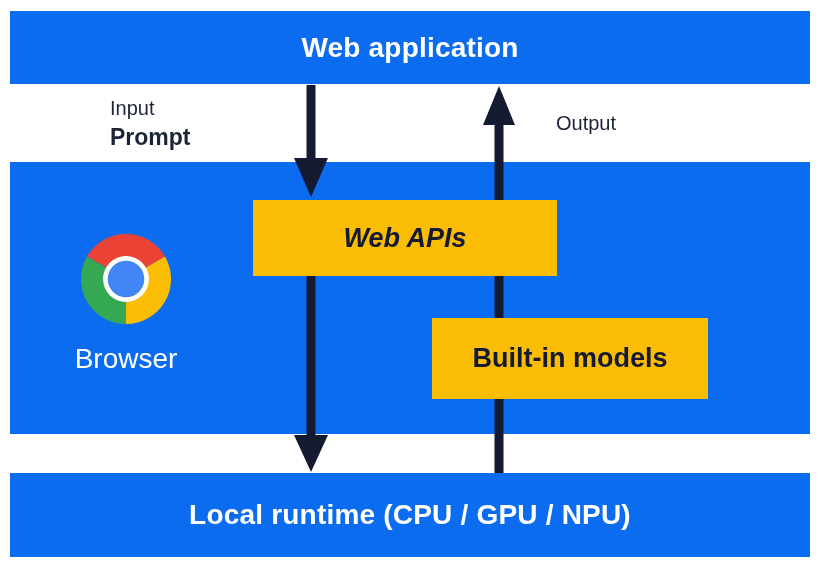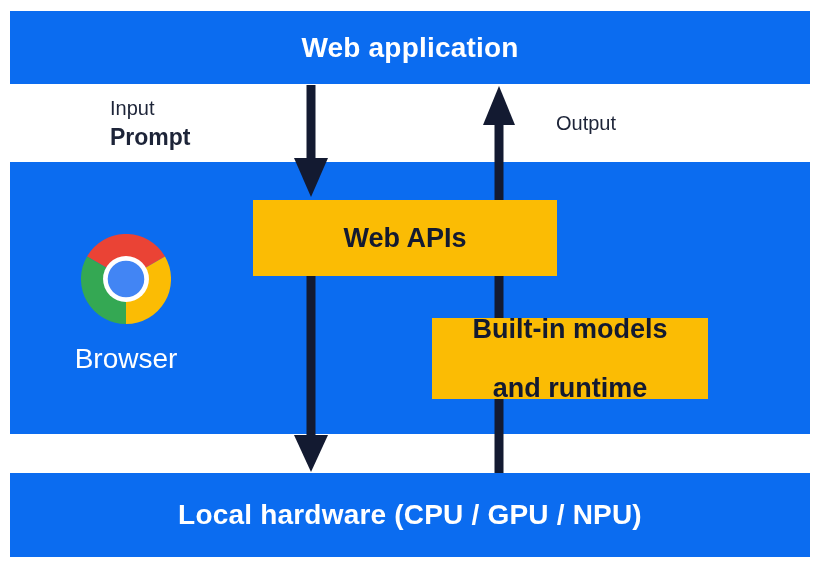--- a/index.html
+++ b/index.html
@@ -33,21 +33,21 @@
   .io-value{color:var(--text_navy);font-size:23px;font-weight:700;line-height:27px;margin-top:4px;}
 
   
   .arrows{position:absolute;left:0;top:0;z-index:2;pointer-events:none;}
   .arrow-line{stroke:var(--navy);stroke-width:9;}
   .arrow-head{fill:var(--navy);}
 
   
   .ybox{position:absolute;background:var(--yellow);z-index:3;
     display:flex;flex-direction:column;align-items:center;justify-content:center;}
-  .box-webapis{left:253px;top:200px;width:304px;height:76px;}
+  .box-webapis{left:253px;top:200px;width:304px;height:76px;font-style:italic;}
   .box-builtin{left:432px;top:318px;width:276px;height:81px;gap:28px;}
   .ybox-label{color:var(--navy);font-weight:700;font-size:27px;line-height:31px;text-align:center;}
 
   
   .chrome{position:absolute;left:81px;top:234px;width:90px;height:90px;z-index:3;}
   .lg-red{fill:var(--logo_red);}
   .lg-green{fill:var(--logo_green);}
   .lg-yellow{fill:var(--logo_yellow);}
   .lg-blue{fill:var(--logo_blue);}
   .lg-ring{fill:var(--white);}
@@ -70,21 +70,21 @@
     <span class="io-value">Prompt</span>
   </div>
 
   <div class="io-block io-right">
     <span class="io-label">Output</span>
   </div>
 
   <div class="layer layer-middle"></div>
 
   <div class="layer layer-bottom">
-    <span class="bar-label">Local hardware (CPU / GPU / NPU)</span>
+    <span class="bar-label">Local runtime (CPU / GPU / NPU)</span>
   </div>
 
   <svg class="arrows" width="820" height="566" viewBox="0 0 820 566" aria-hidden="true">
     <g>
       <line class="arrow-line" x1="311" y1="85" x2="311" y2="163"></line>
       <polygon class="arrow-head" points="294,158 328,158 311,197"></polygon>
       <line class="arrow-line" x1="311" y1="276" x2="311" y2="438"></line>
       <polygon class="arrow-head" points="294,435 328,435 311,472"></polygon>
     </g>
     <g>
@@ -92,21 +92,20 @@
       <polygon class="arrow-head" points="483,125 515,125 499,86"></polygon>
     </g>
   </svg>
 
   <div class="ybox box-webapis">
     <span class="ybox-label">Web APIs</span>
   </div>
 
   <div class="ybox box-builtin">
     <span class="ybox-label">Built-in models</span>
-    <span class="ybox-label">and runtime</span>
   </div>
 
   <svg class="chrome" viewBox="0 0 96 96" aria-hidden="true">
     <path class="lg-red" d="M48,48 L6.4,24 A48,48 0 0 1 89.6,24 Z"></path>
     <path class="lg-yellow" d="M48,48 L89.6,24 A48,48 0 0 1 48,96 Z"></path>
     <path class="lg-green" d="M48,48 L48,96 A48,48 0 0 1 6.4,24 Z"></path>
     <circle class="lg-ring" cx="48" cy="48" r="24.5"></circle>
     <circle class="lg-blue" cx="48" cy="48" r="19.5"></circle>
   </svg>
   <div class="browser-label">Browser</div>

